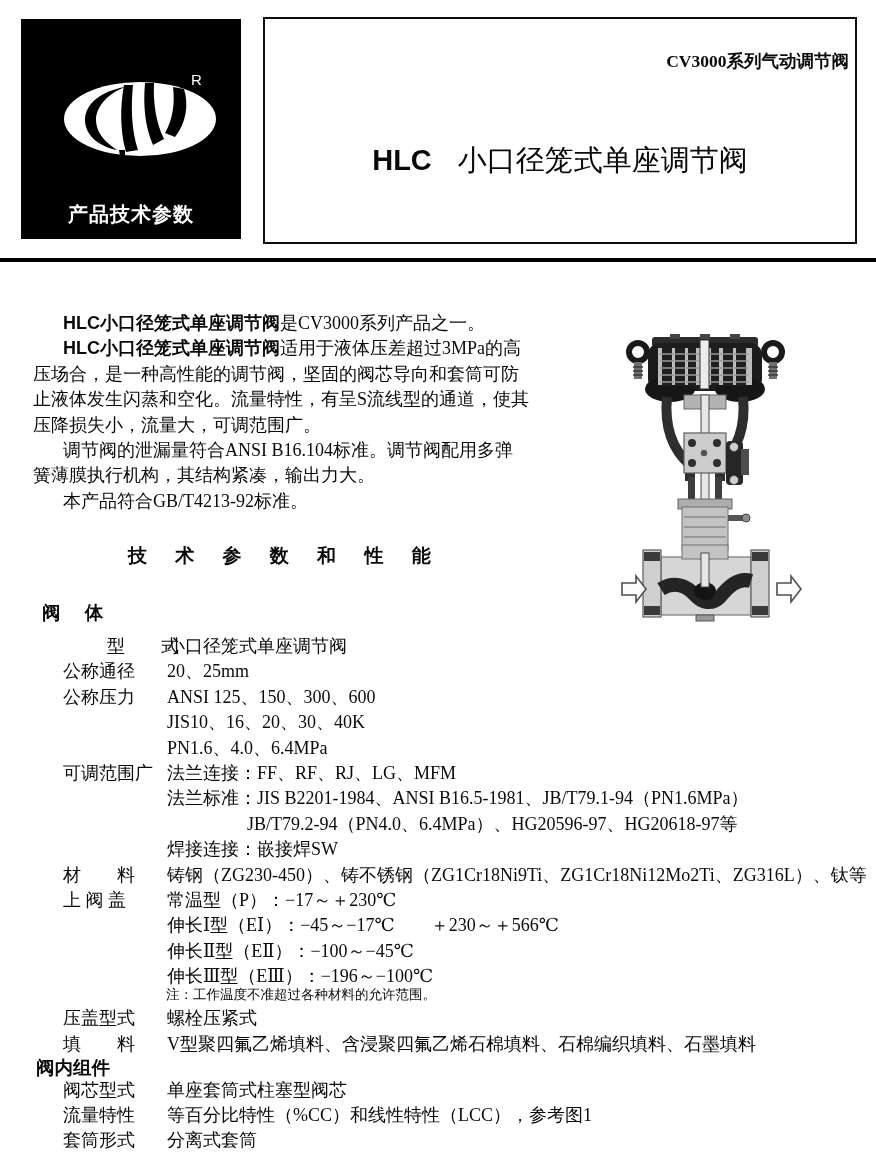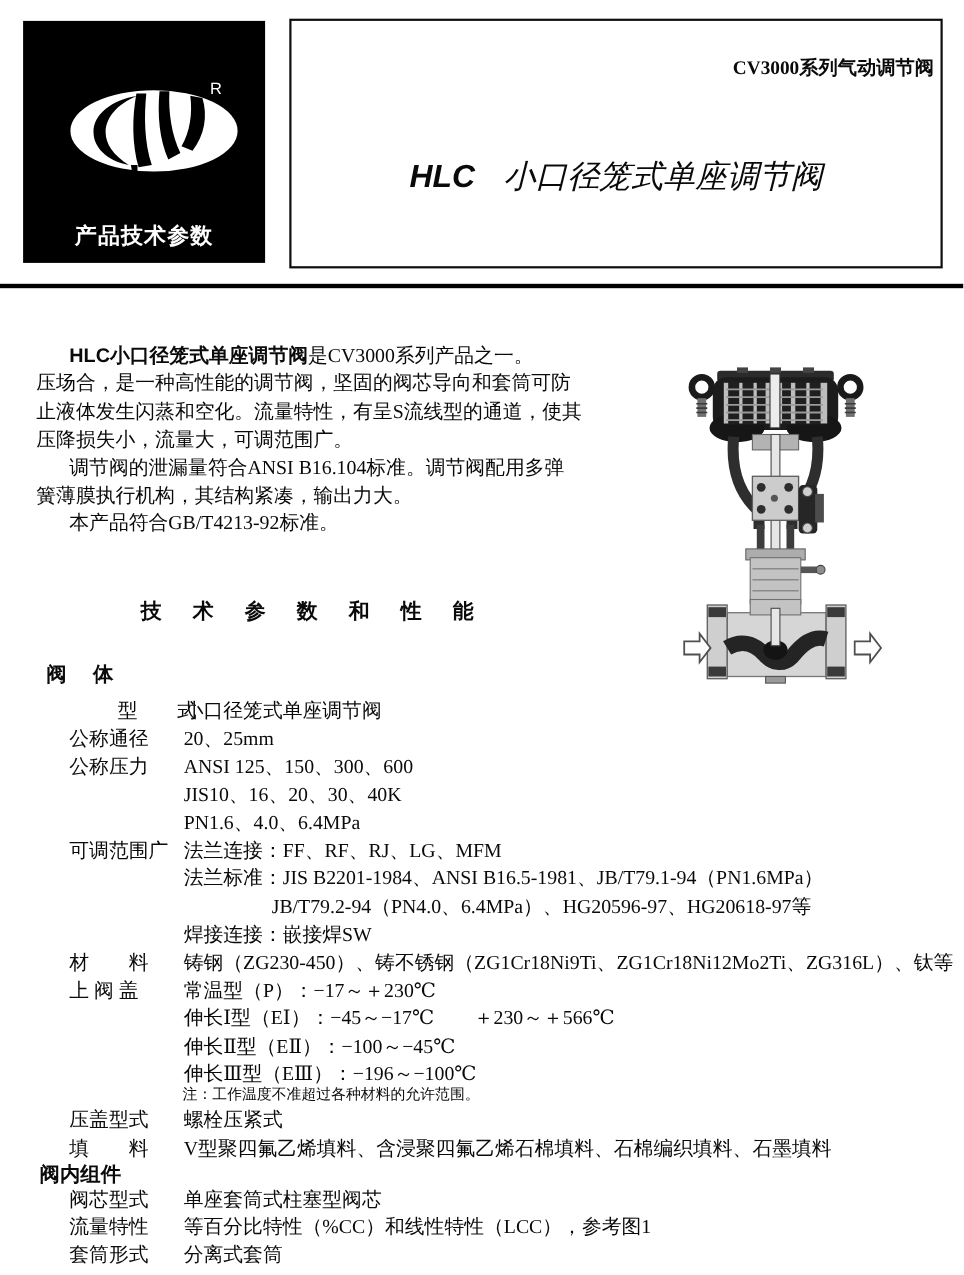--- a/index.html
+++ b/index.html
@@ -6,21 +6,21 @@
   .page{position:relative;width:876px;height:1159px;background:#fff;overflow:hidden;
         font-family:"Liberation Serif","DejaVu Serif",serif;color:#0a0a0a;}
   
   .logo-box{position:absolute;left:21px;top:19px;width:220px;height:220px;background:#000;}
   .logo-svg{position:absolute;left:0;top:0;}
   .logo-caption{position:absolute;left:0;right:0;bottom:11px;text-align:center;color:#fff;
         font-family:"Liberation Sans","DejaVu Sans",sans-serif;font-weight:bold;font-size:20px;letter-spacing:1px;white-space:nowrap;}
   
   .title-box{position:absolute;left:263px;top:17px;width:594px;height:227px;border:2.5px solid #0d0d0d;box-sizing:border-box;}
   .series{position:absolute;top:30px;right:6px;font-weight:bold;font-size:17.5px;white-space:nowrap;}
-  .doc-title{position:absolute;left:0;right:0;top:122px;text-align:center;font-size:29px;white-space:nowrap;font-style:italic;}
+  .doc-title{position:absolute;left:0;right:0;top:122px;text-align:center;font-size:29px;white-space:nowrap;}
   .doc-title .code{font-family:"Liberation Sans","DejaVu Sans",sans-serif;font-weight:bold;margin-right:26px;}
   .rule{position:absolute;left:0;top:258px;width:876px;height:4px;background:#000;}
   
   .intro{position:absolute;left:33px;top:311px;width:566px;font-size:18px;line-height:25.4px;}
   .intro .fl{padding-left:30px;}
   .intro b{font-family:"Liberation Sans","DejaVu Sans",sans-serif;font-weight:bold;}
   .tline{white-space:nowrap;}
   
   .sec-heading{position:absolute;left:128px;top:543px;font-family:"Liberation Sans","DejaVu Sans",sans-serif;
         font-weight:bold;font-size:19px;letter-spacing:11.5px;white-space:pre;}
@@ -63,20 +63,21 @@
     <div class="series">CV3000系列气动调节阀</div>
     <div class="doc-title">
       <span class="code">HLC</span><span>小口径笼式单座调节阀</span>
     </div>
   </div>
 
   <div class="rule"></div>
 
   <div class="intro">
     <div class="tline fl"><b>HLC小口径笼式单座调节阀</b><span>是CV3000系列产品之一。</span></div>
+    <div class="tline fl"><b>HLC小口径笼式单座调节阀</b><span>适用于液体压差超过3MPa的高</span></div>
     <div class="tline">压场合，是一种高性能的调节阀，坚固的阀芯导向和套筒可防</div>
     <div class="tline">止液体发生闪蒸和空化。流量特性，有呈S流线型的通道，使其</div>
     <div class="tline">压降损失小，流量大，可调范围广。</div>
     <div class="tline fl">调节阀的泄漏量符合ANSI B16.104标准。调节阀配用多弹</div>
     <div class="tline">簧薄膜执行机构，其结构紧凑，输出力大。</div>
     <div class="tline fl">本产品符合GB/T4213-92标准。</div>
   </div>
 
   <svg class="valve" width="200" height="292" viewBox="0 0 200 292">
 

